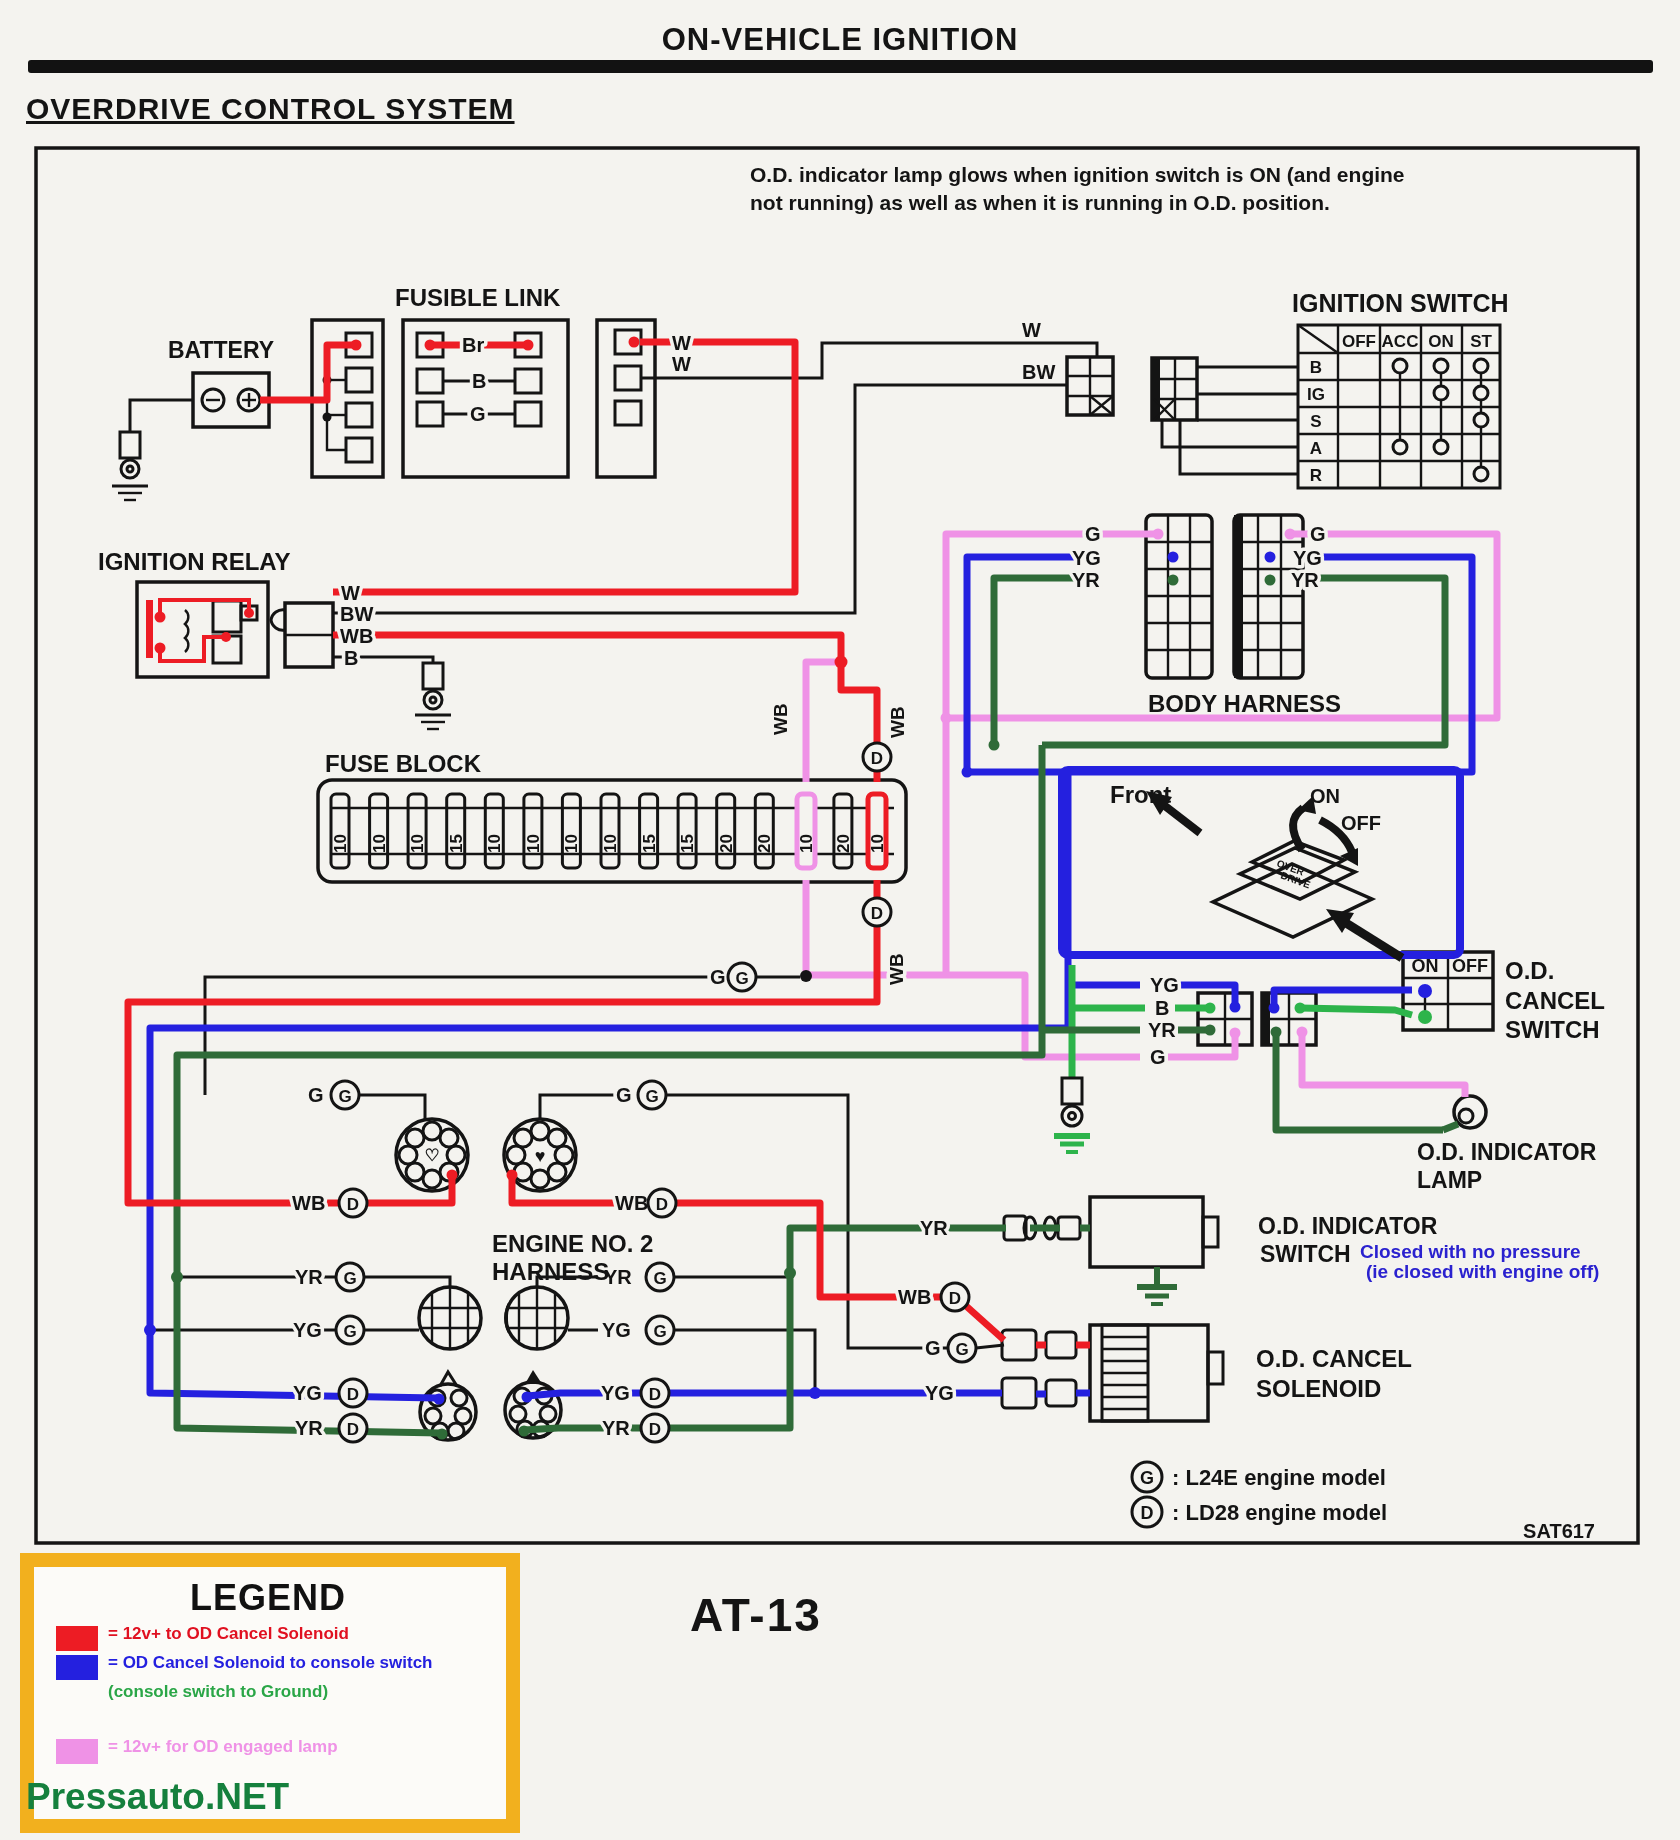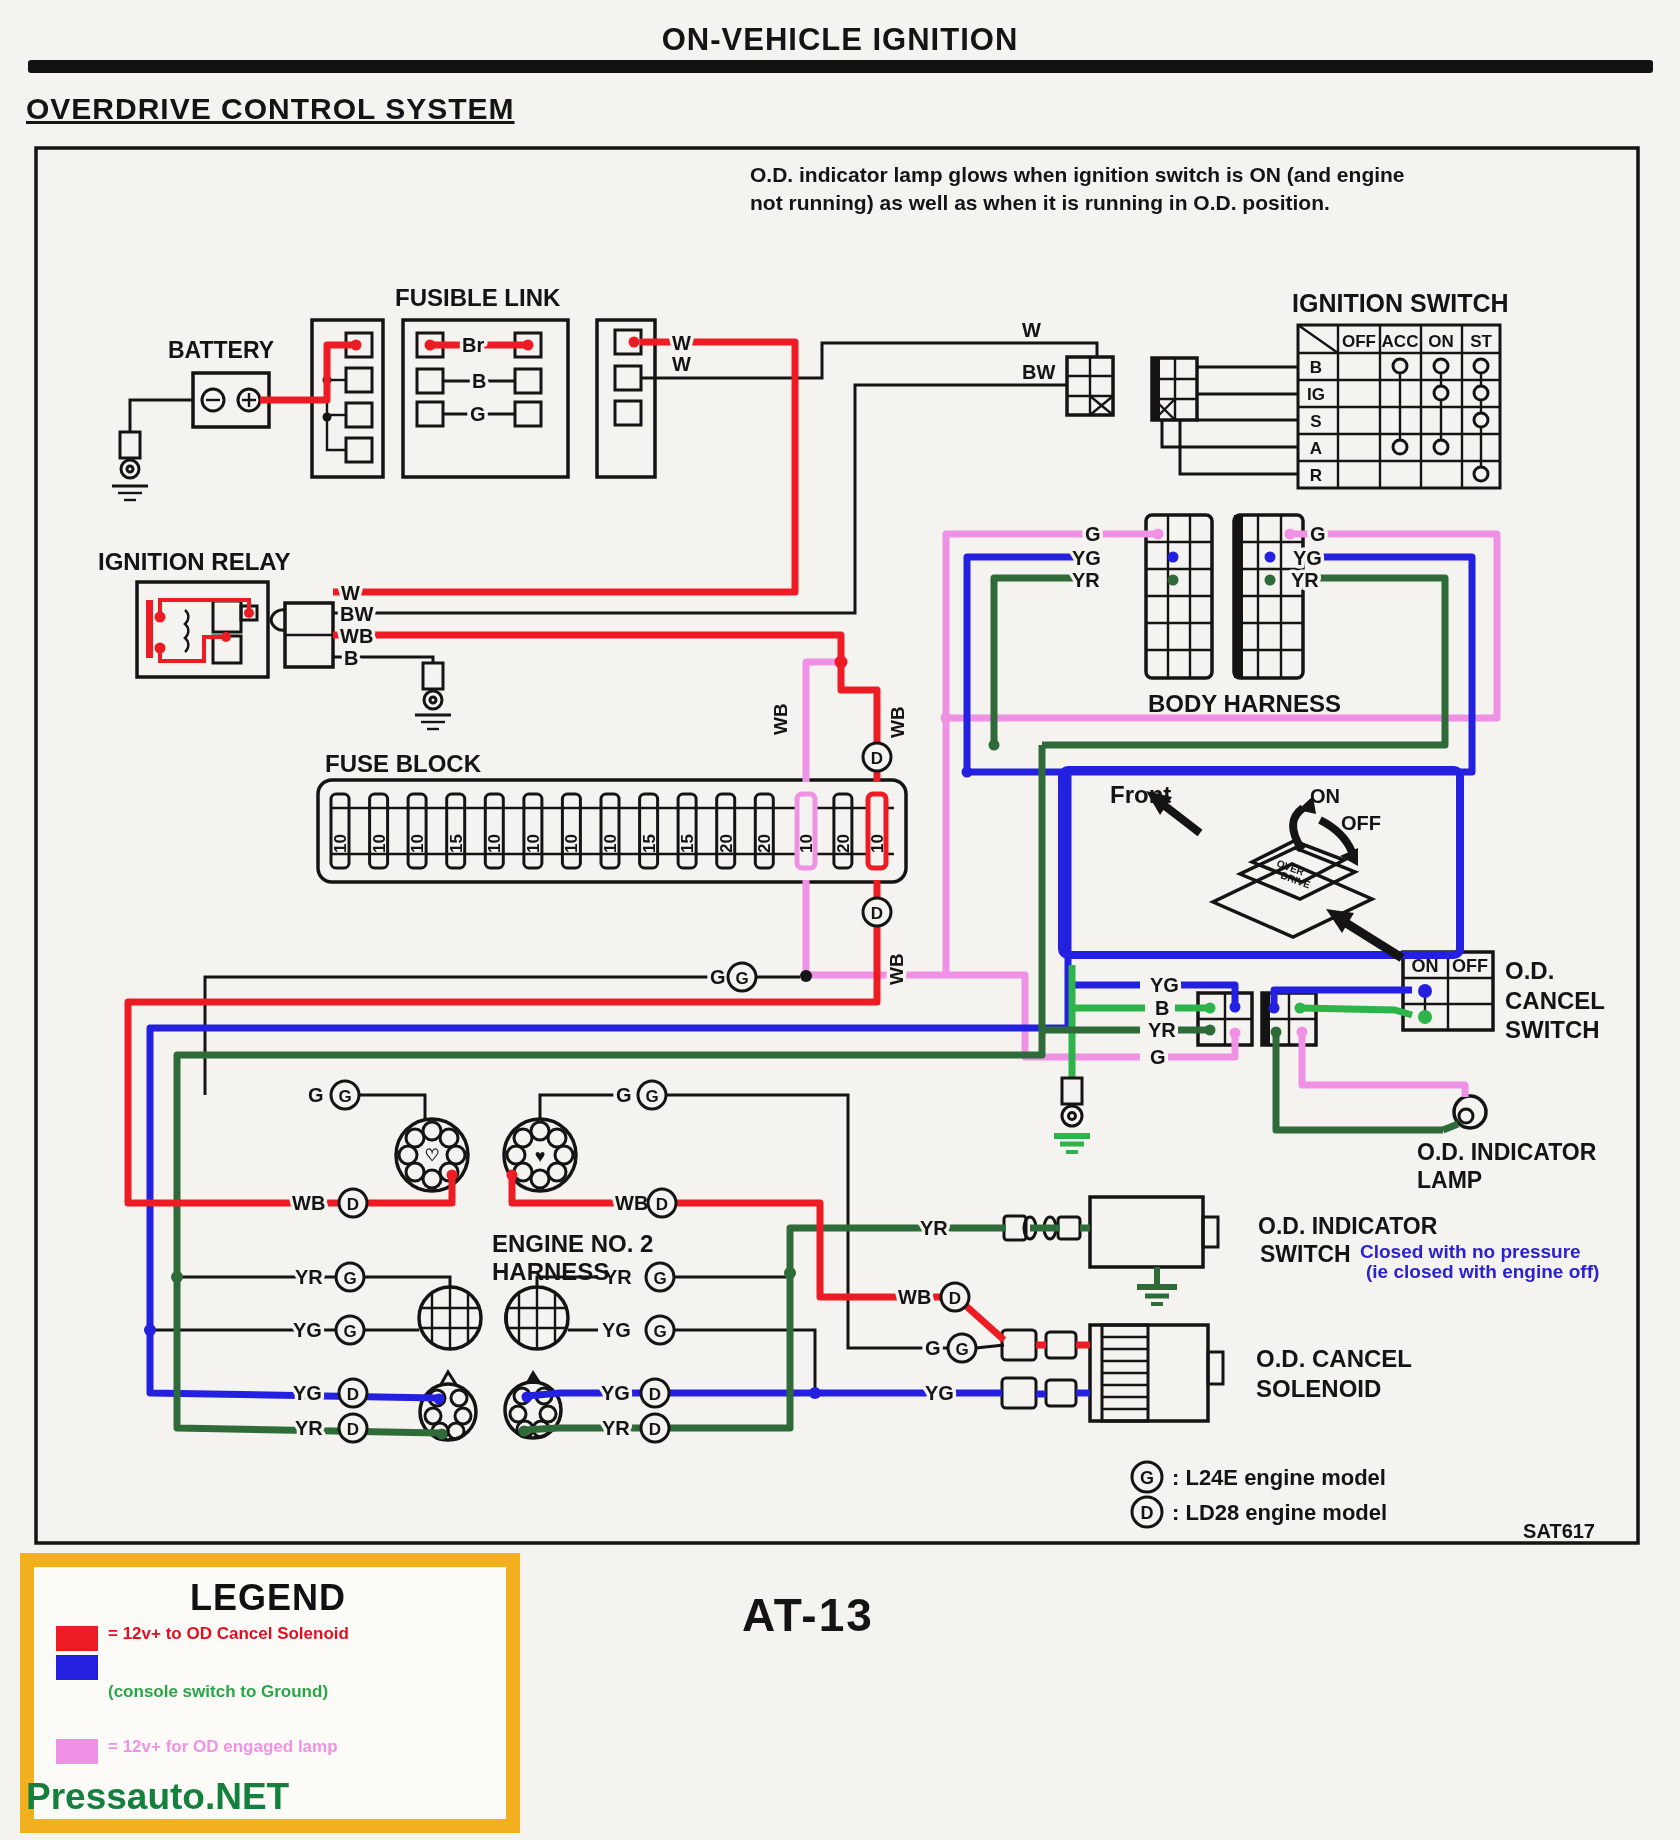--- a/index.html
+++ b/index.html
@@ -2,21 +2,21 @@
 <html><head>
 <meta charset="utf-8">
 <style>
   html,body{margin:0;padding:0;}
   body{width:1680px;height:1840px;position:relative;background:#f4f3ef;
        font-family:"Liberation Sans",sans-serif;color:#141414;overflow:hidden;}
   .abs{position:absolute;}
   #title{top:22px;left:0;width:100%;text-align:center;font-size:31px;font-weight:bold;letter-spacing:1px;}
   #blackbar{top:60px;left:28px;width:1625px;height:13px;background:#121212;border-radius:3px;}
   #section{top:92px;left:26px;font-size:30px;font-weight:bold;letter-spacing:1px;text-decoration:underline;}
-  #at13{top:1588px;left:742px;font-size:46px;font-weight:bold;letter-spacing:2px;}
+  #at13{top:1588px;left:690px;font-size:46px;font-weight:bold;letter-spacing:2px;}
   #watermark{top:1776px;left:26px;font-size:37px;font-weight:bold;color:#15803d;z-index:30;}
   #legend{top:1553px;left:20px;width:472px;height:246px;border:14px solid #f2b01e;background:#fcfbf8;z-index:20;padding:6px 0 0 0;}
   #legend .lg-title{text-align:center;font-size:36px;font-weight:bold;color:#111;margin:4px 4px 6px 0;letter-spacing:1px;}
   .lg-row{display:flex;align-items:flex-start;margin:3px 0 3px 22px;}
   .lg-sw{width:42px;height:25px;margin-right:10px;flex:0 0 auto;margin-top:1px;}
   .lg-tx{font-size:17px;font-weight:bold;line-height:1.1;}
   .sw-red{background:#ed1c24;} .tx-red{color:#e01020;}
   .sw-blue{background:#2420df;} .tx-blue{color:#2420df;}
   .sw-grn{background:#2db44b;} .tx-grn{color:#2aa647;}
   .sw-pink{background:#ef92e6;} .tx-pink{color:#ef92e6;}
@@ -637,20 +637,21 @@
 <div class="abs" id="at13">AT-13</div>
 
 <div class="abs" id="legend">
   <div class="lg-title">LEGEND</div>
   <div class="lg-row">
     <div class="lg-sw sw-red"></div>
     <div class="lg-tx tx-red">= 12v+ to OD Cancel Solenoid</div>
   </div>
   <div class="lg-row">
     <div class="lg-sw sw-blue"></div>
+    <div class="lg-tx tx-blue">= OD Cancel Solenoid to console switch</div>
   </div>
   <div class="lg-row lg-sub">
     <div class="lg-tx tx-grn">(console switch to Ground)</div>
   </div>
   <div class="lg-gap"></div>
   <div class="lg-row">
     <div class="lg-sw sw-pink"></div>
     <div class="lg-tx tx-pink">= 12v+ for OD engaged lamp</div>
   </div>
 

